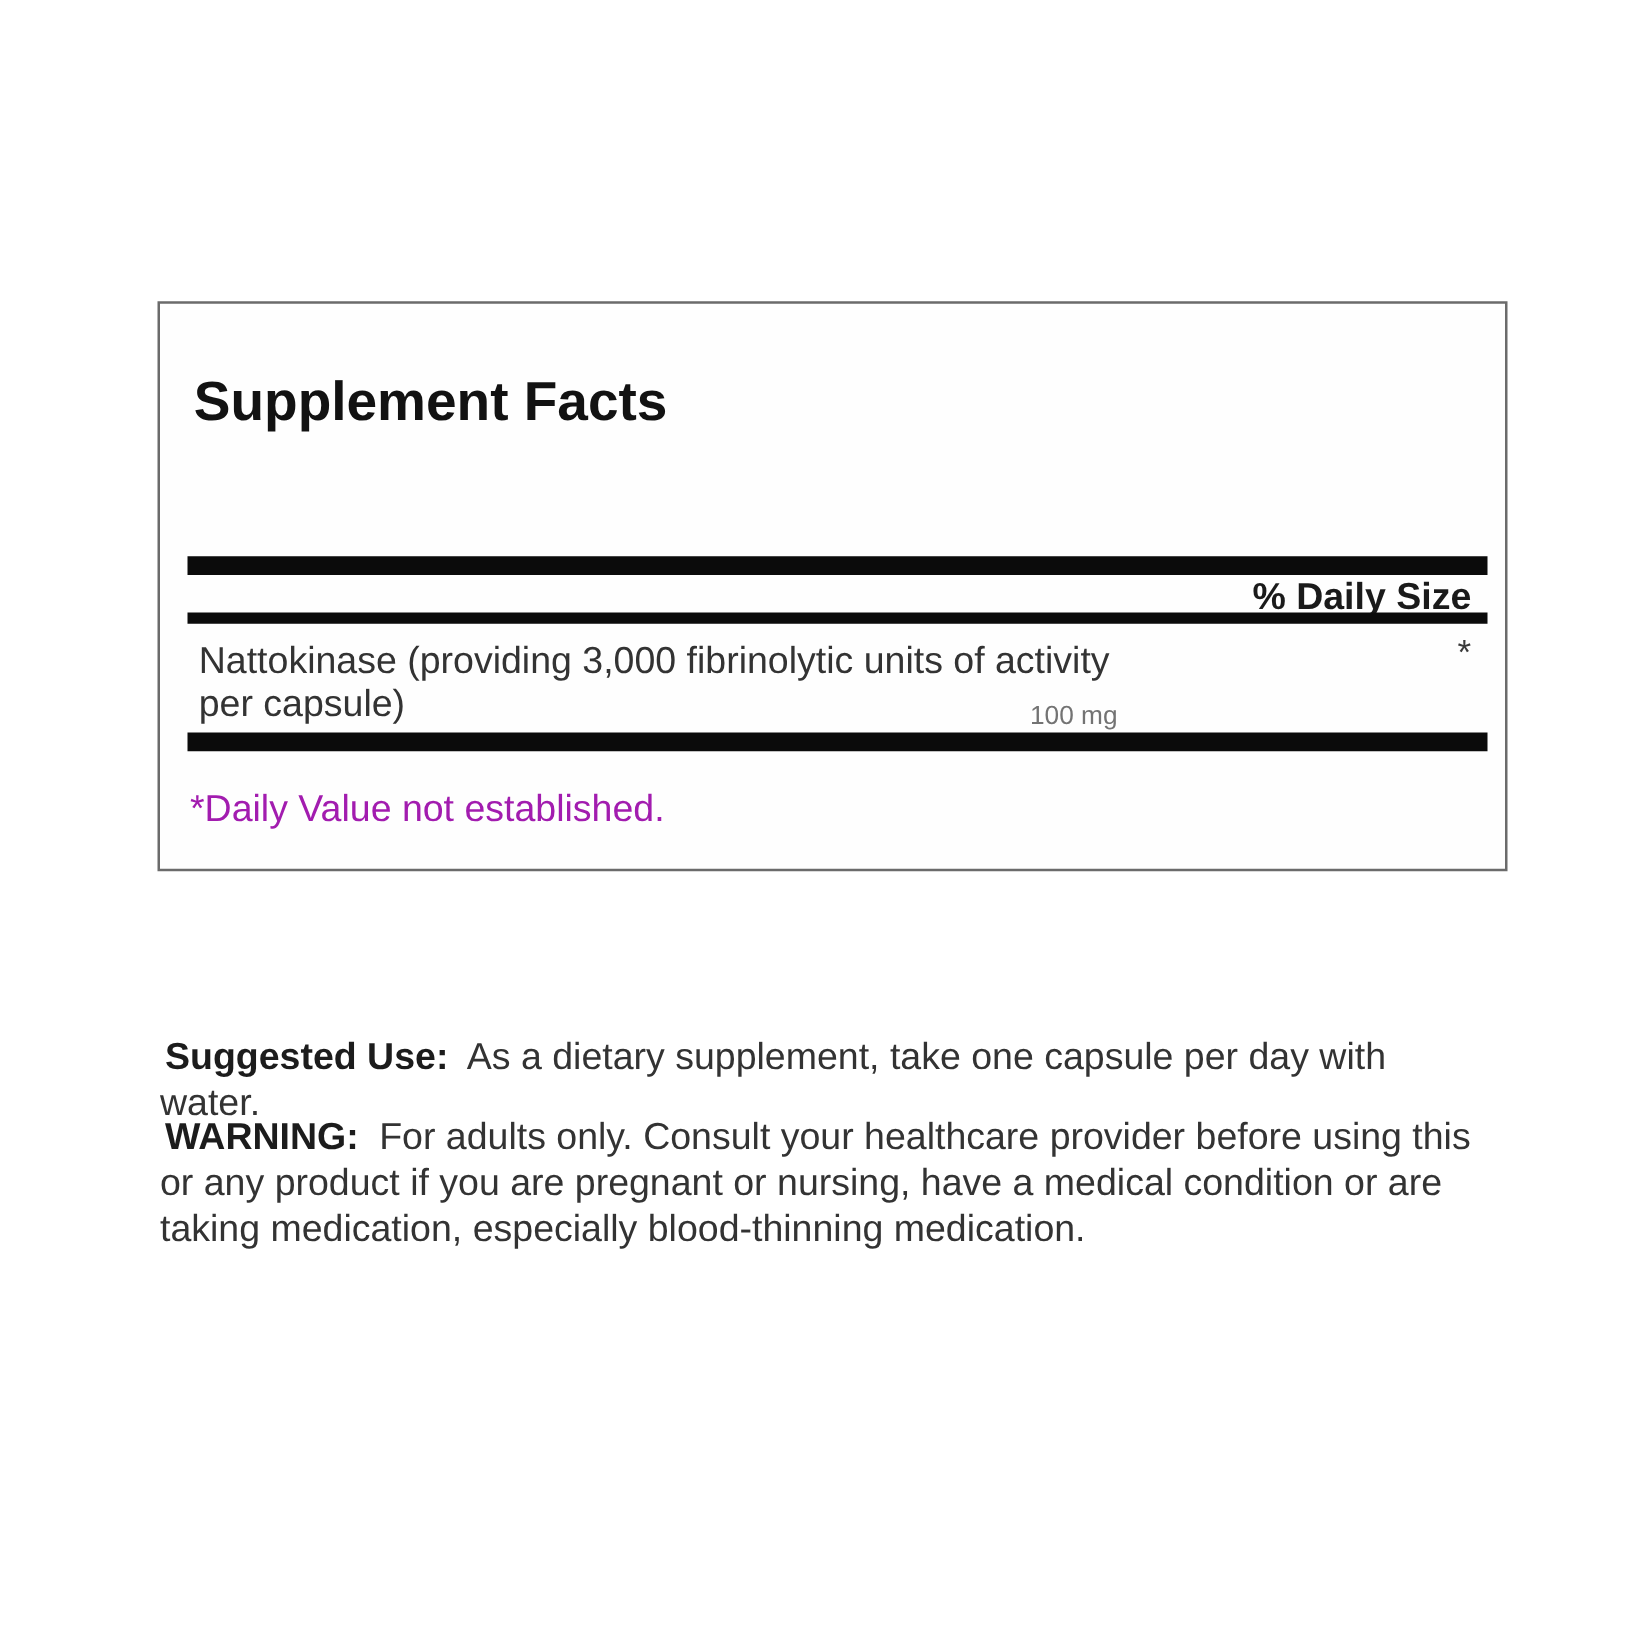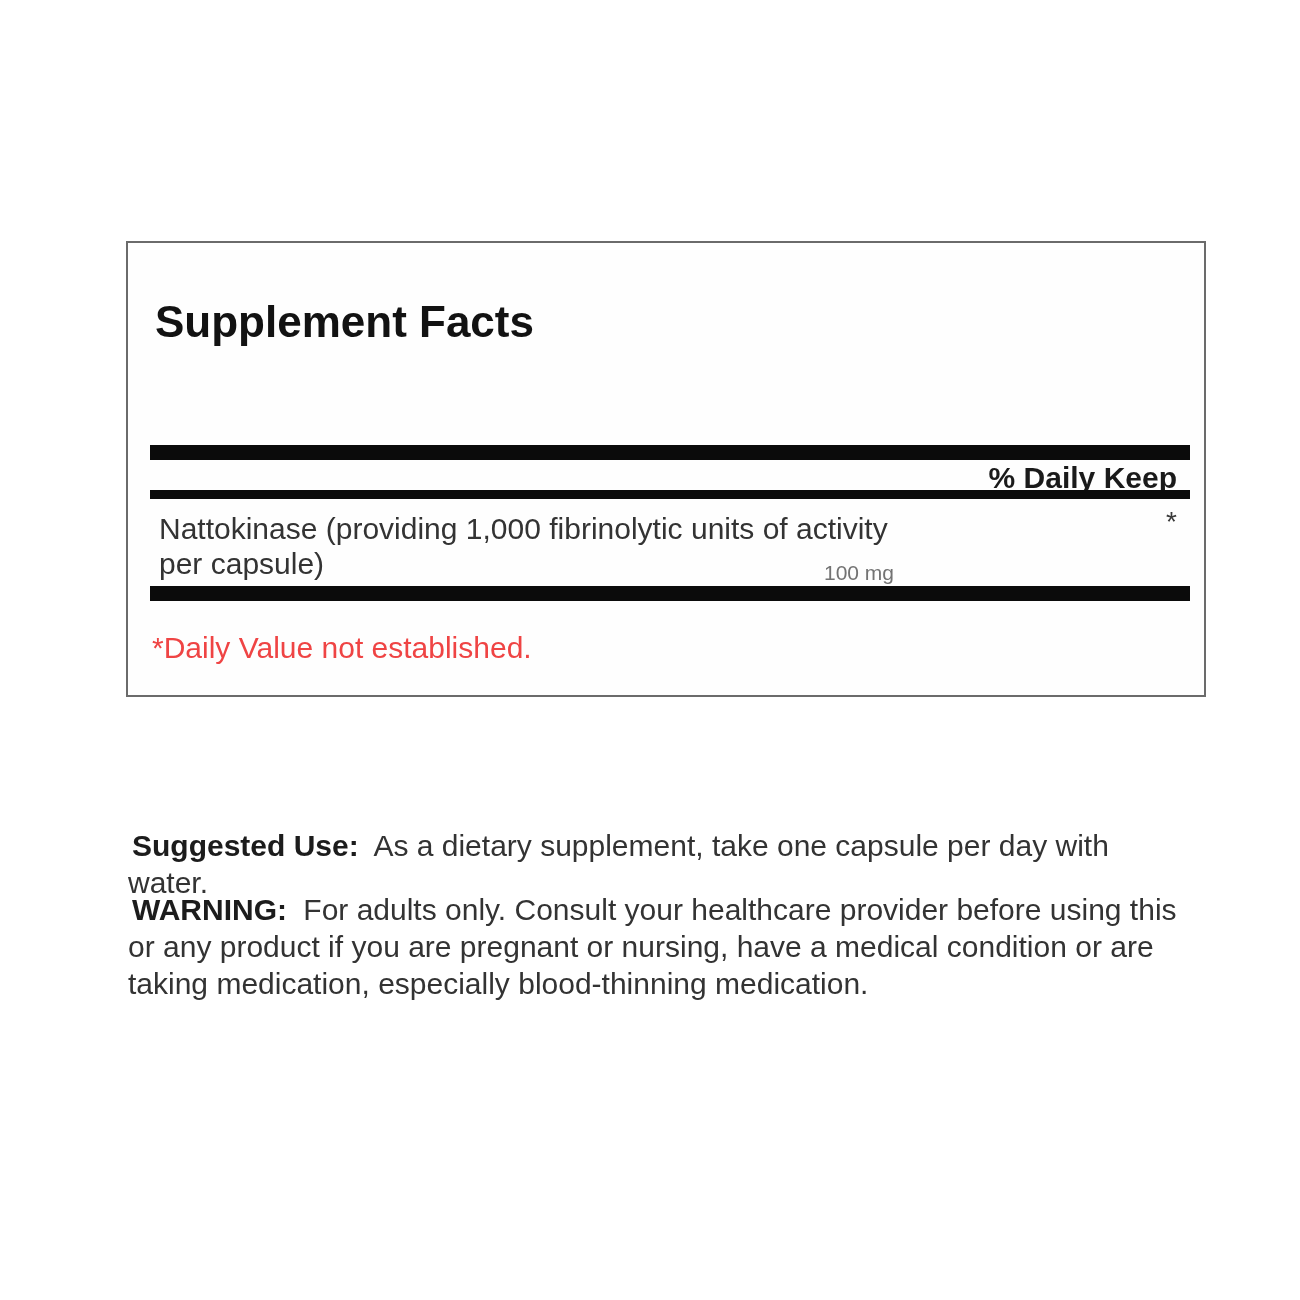--- a/index.html
+++ b/index.html
@@ -53,21 +53,21 @@
   .ing-amount {
     position:absolute; left:688px; top:304px;
     font-size:21px; line-height:35px; color:#737373; white-space:nowrap;
   }
   .ing-dv {
     position:absolute; right:27px; top:256px;
     font-size:28px; line-height:30px; color:#3a3a3a;
   }
   .footnote {
     position:absolute; left:20px; top:383px;
-    font-size:30px; line-height:36px; color:#ef4444; white-space:nowrap;text-align:center;
+    font-size:30px; line-height:36px; color:#a21caf; white-space:nowrap;text-align:center;
   }
 
   
   .para {
     position:absolute; left:112px; width:1068px;
     font-size:30px; line-height:37px; color:#333333;
   }
   .para .lead { font-weight:bold; color:#1c1c1c; }
   .p-other   { top:705px; }
   .p-use     { top:811px; }
@@ -79,27 +79,27 @@
 
 <div class="page">
 
   <div class="facts-box">
     <div class="facts-title">Supplement Facts</div>
 
 
     <div class="bar bar-thick-top"></div>
 
     <div class="header-row">
-      <span class="dv-label">% Daily Keep</span>
+      <span class="dv-label">% Daily Size</span>
     </div>
 
     <div class="bar bar-thin"></div>
 
     <div class="ing-row">
-      <div class="ing-name">Nattokinase (providing 1,000 fibrinolytic units of activity per capsule)</div>
+      <div class="ing-name">Nattokinase (providing 3,000 fibrinolytic units of activity per capsule)</div>
       <div class="ing-amount">100 mg</div>
       <div class="ing-dv">*</div>
     </div>
 
     <div class="bar bar-thick-bottom"></div>
 
     <div class="footnote">*Daily Value not established.</div>
   </div>
 
 

